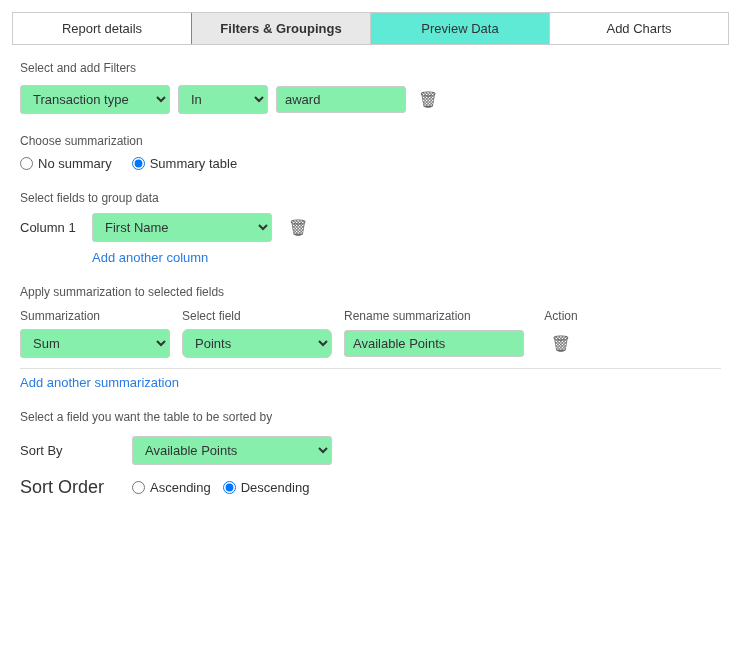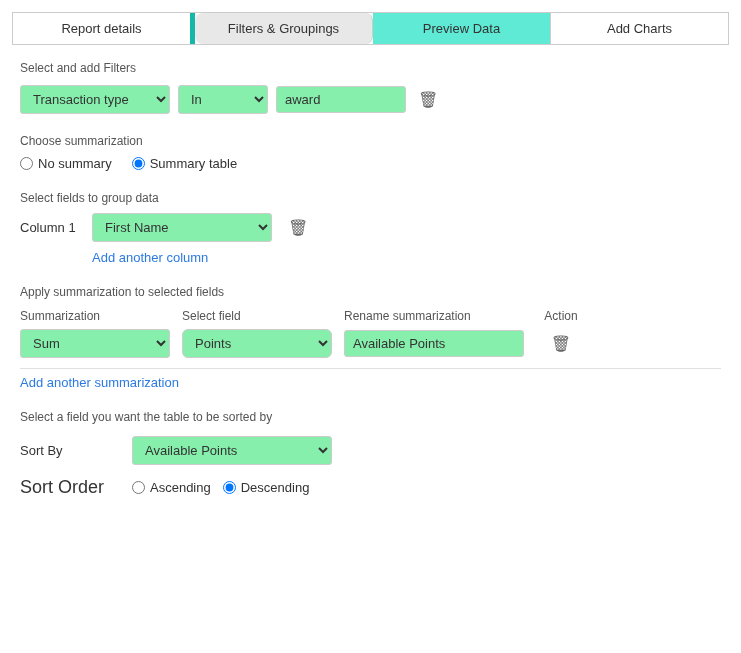--- a/index.html
+++ b/index.html
@@ -17,22 +17,21 @@
       padding: 8px 4px;
       cursor: pointer;
       border-right: 1px solid #ccc;
       background: #fff;
       font-size: 13px;
       color: #333;
     }
     .tab:last-child { border-right: none; }
     .tab.active {
       background: #e8e8e8;
-      font-weight: normal;
-      border-radius: 8px;
+      font-weight: bold;
     }
 
     .content {
       padding: 16px 20px;
     }
 
     .section-label {
       font-size: 12px;
       color: #555;
       margin-bottom: 8px;
@@ -121,21 +120,21 @@
     }
     .select-firstname {
       width: 180px;
       appearance: auto;
     }
   </style>
 </head>
 <body>
 
 <div style="margin: 12px 12px 0 12px; display:flex; border:1px solid #ccc;">
-  <div class="tab" style="flex:1;text-align:center;padding:8px 4px;cursor:pointer;border-right:5px solid #14b8a6;background:#fff;font-size:13px;">
+  <div class="tab" style="flex:1;text-align:center;padding:8px 4px;cursor:pointer;border-right:1px solid #14b8a6;background:#fff;font-size:13px;">
     <span>Report details</span>
   </div>
   <div class="tab active" style="flex:1;text-align:center;padding:8px 4px;cursor:pointer;border-right:1px solid #ccc;background:#e8e8e8;font-size:13px;">
     <span>Filters &amp; Groupings</span>
   </div>
   <div class="tab" style="flex:1;text-align:center;padding:8px 4px;cursor:pointer;border-right:1px solid #ccc;background:#5eead4;font-size:13px;">
     <span>Preview Data</span>
   </div>
   <div class="tab" style="flex:1;text-align:center;padding:8px 4px;cursor:pointer;background:#fff;font-size:13px;">
     <span>Add Charts</span>

